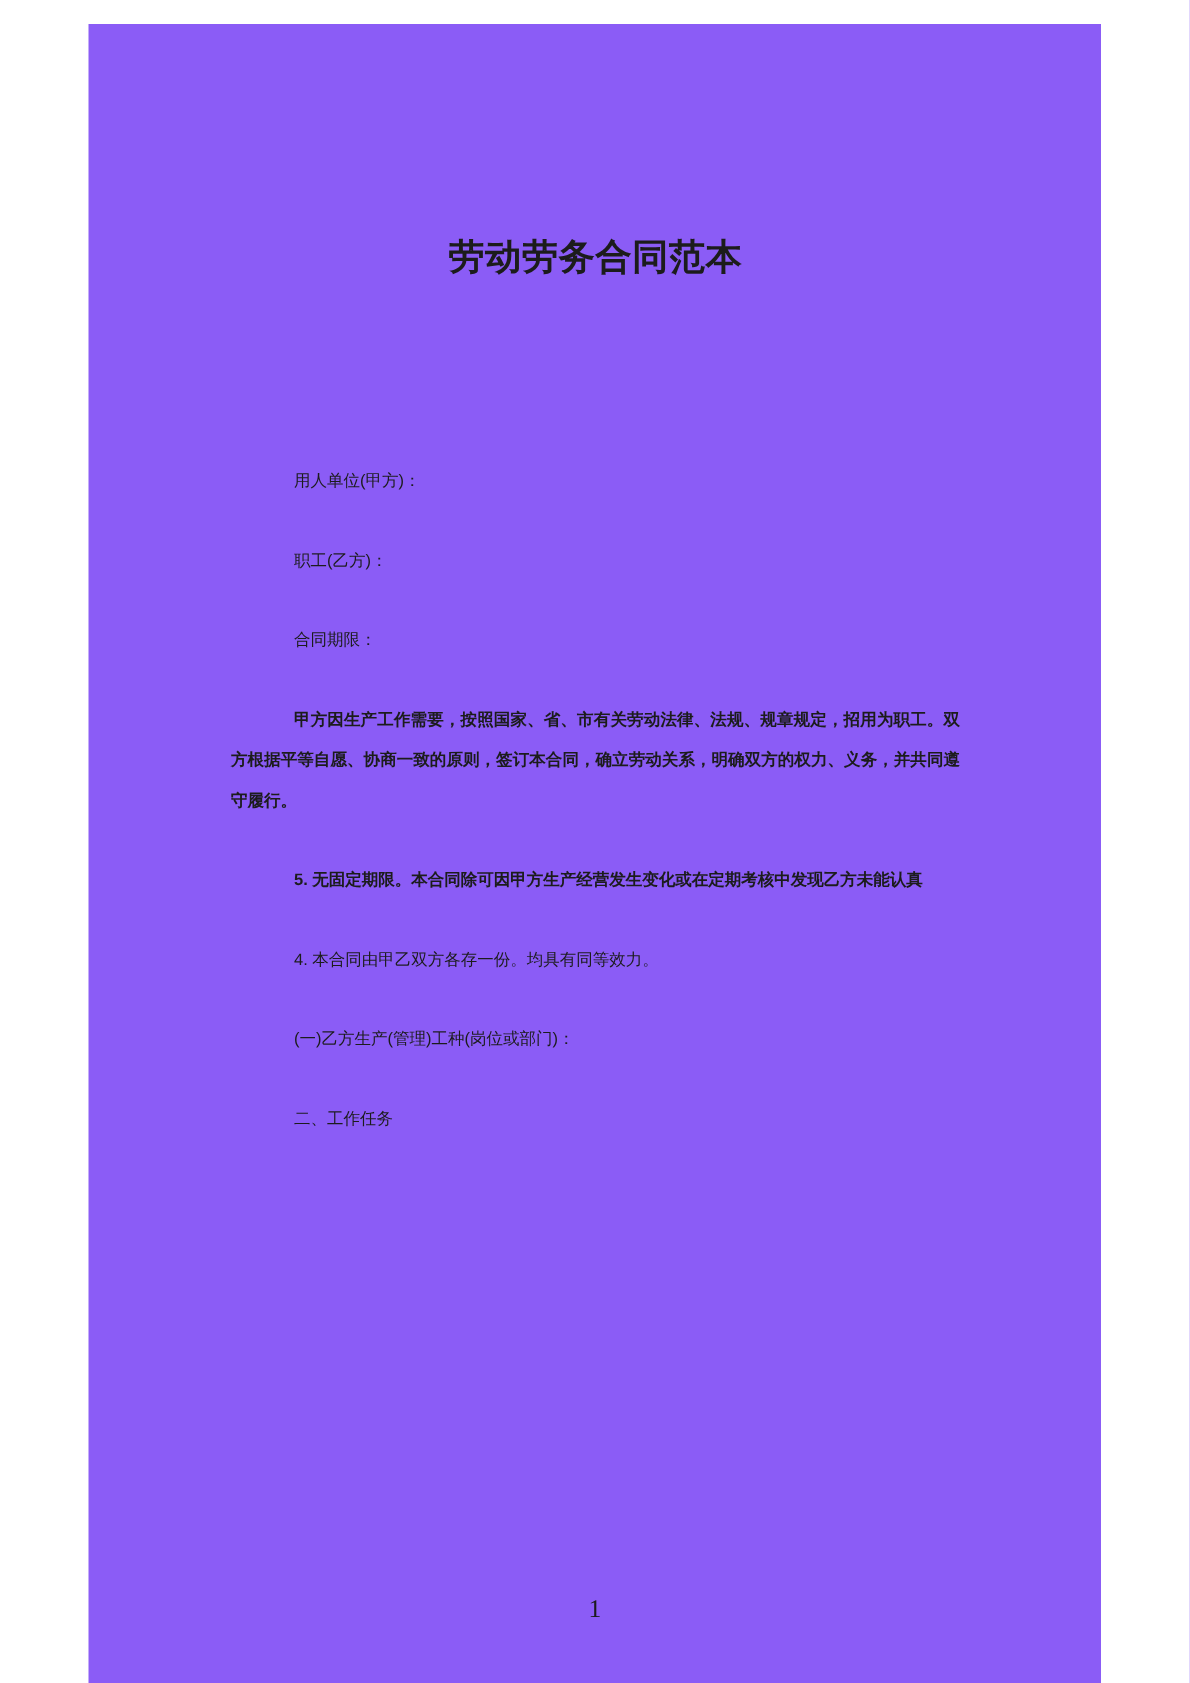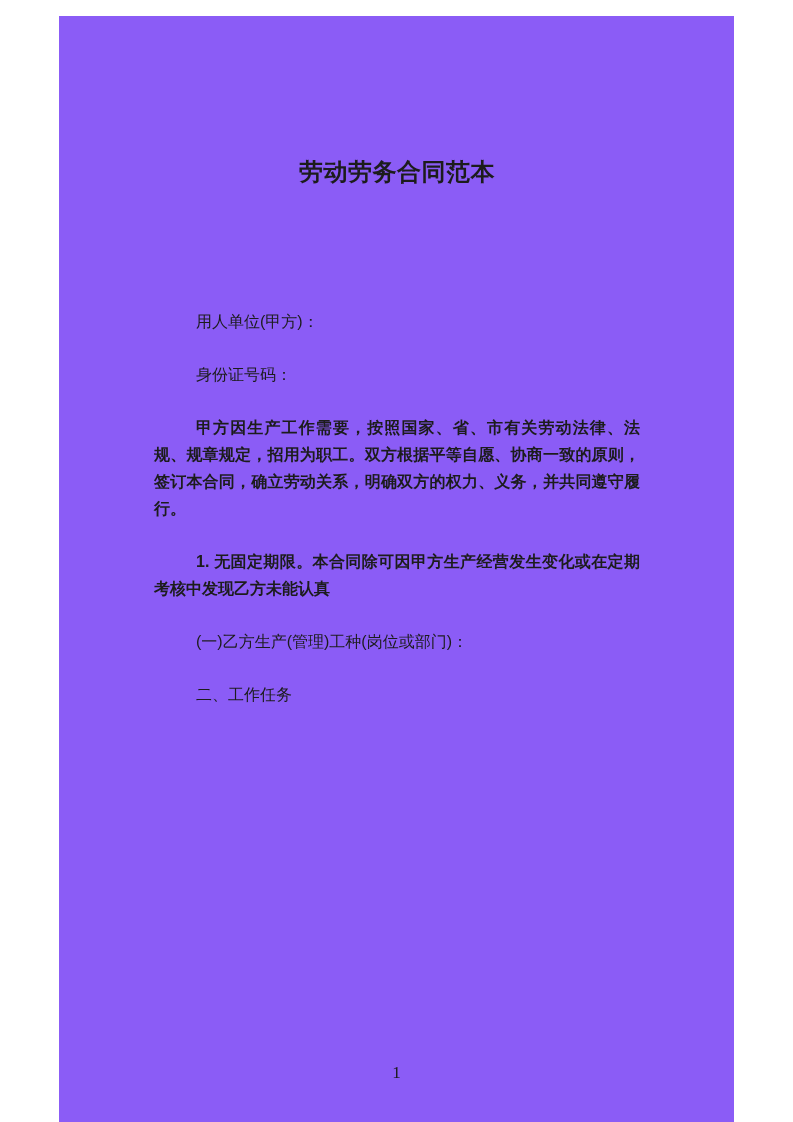--- a/index.html
+++ b/index.html
@@ -23,21 +23,21 @@
   .doc-title {
     margin: 0 0 121px 0;
     font-size: 24px;
     line-height: 31px;
     font-weight: 700;
     text-align: center;
     letter-spacing: 0.5px;
   }
   .para {
     margin: 0 0 26px 0;
-    font-size: 16px;
+    font-size: 11px;
     line-height: 27px;
     font-weight: 400;
     white-space: pre-wrap;
     text-indent: 42px;
   }
   .justify {
     text-align: justify;
     font-weight: bold;
   }
   .page-footer {
@@ -55,31 +55,33 @@
 </head>
 <body>
 
 <div class="page">
   <div class="content">
 
     <h1 class="doc-title">劳动劳务合同范本</h1>
 
     <p class="para">用人单位(甲方)：</p>
 
+    <p class="para">职工(乙方)：</p>
 
-    <p class="para">身份证号码：</p>
+    <p class="para">合同期限：</p>
 
     <p class="para justify">甲方因生产工作需要，按照国家、省、市有关劳动法律、法规、规章规定，招用为职工。双方根据平等自愿、协商一致的原则，签订本合同，确立劳动关系，明确双方的权力、义务，并共同遵守履行。</p>
 
 
 
 
-    <p class="para justify">1. 无固定期限。本合同除可因甲方生产经营发生变化或在定期考核中发现乙方未能认真</p>
+    <p class="para justify">5. 无固定期限。本合同除可因甲方生产经营发生变化或在定期考核中发现乙方未能认真</p>
 
 
+    <p class="para">4. 本合同由甲乙双方各存一份。均具有同等效力。</p>
 
     <p class="para">(一)乙方生产(管理)工种(岗位或部门)：</p>
 
     <p class="para">二、工作任务</p>
 
   </div>
 
   <div class="page-footer">1</div>
 </div>
 

